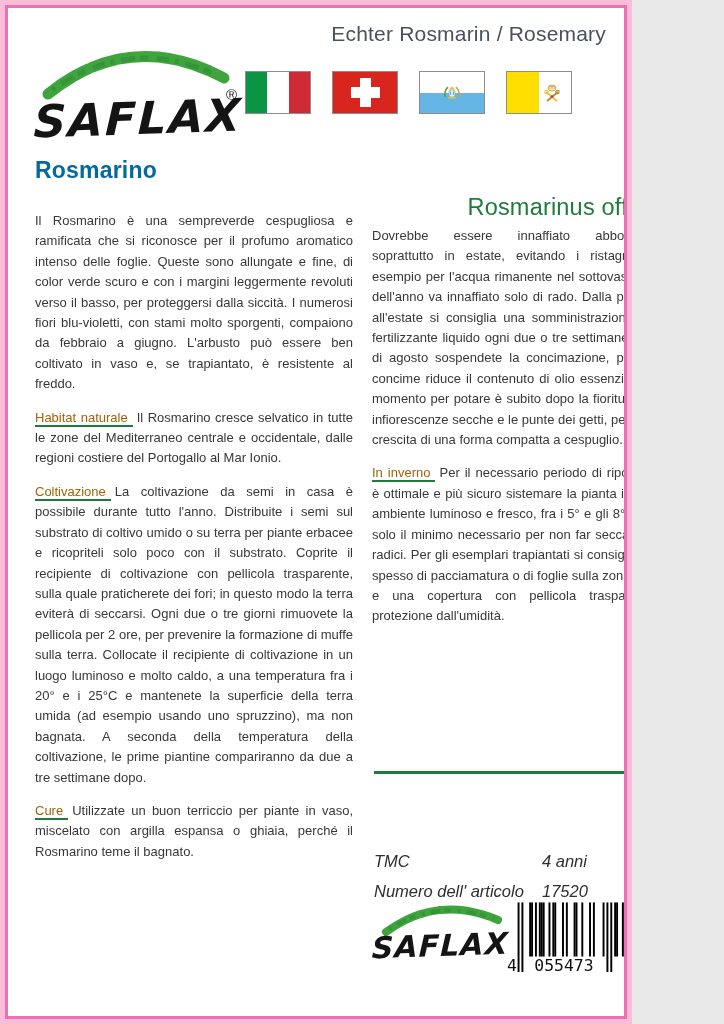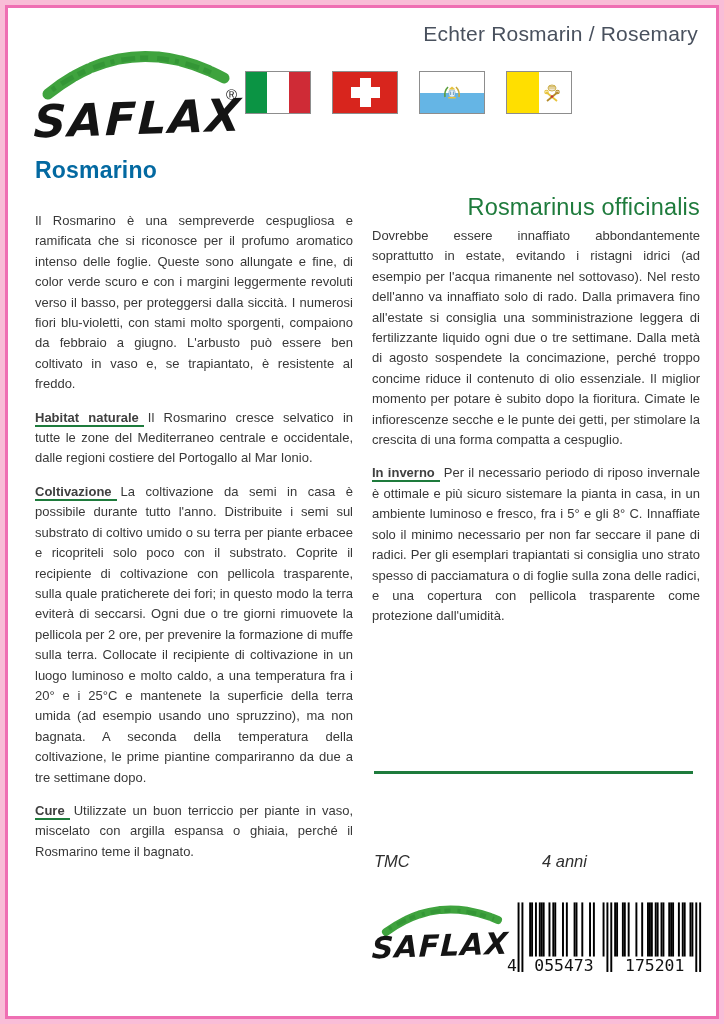--- a/index.html
+++ b/index.html
@@ -1,17 +1,17 @@
 <!DOCTYPE html>
 <html lang="it"><head>
 <meta charset="utf-8">
 <style>
   html,body{margin:0;padding:0;background:#e9e9e9;}
   .page{
-    position:relative;width:724px;height:1024px;background:#fff;
+    position:relative;width:632px;height:1024px;background:#fff;
     font-family:"Liberation Sans",sans-serif;overflow:hidden;box-sizing:border-box;
   }
   
   .frame-outer{position:absolute;inset:0;border:6px solid #f9bdd7;pointer-events:none;z-index:50;}
   .frame-inner{position:absolute;inset:5px;border:3px solid #ef6fb3;pointer-events:none;z-index:51;}
 
   
   .hdr-title{
     position:absolute;top:22px;right:26px;font-size:21px;color:#49515e;
     letter-spacing:.2px;font-weight:400;
@@ -45,21 +45,21 @@
   .col-left{position:absolute;left:35px;top:157px;width:318px;}
   .col-right{position:absolute;left:372px;top:182px;width:328px;}
   h1.green{margin:0 0 27px 0;font-size:23px;color:#0369a1;font-weight:bold;letter-spacing:.2px;}
   h2.green{margin:12px 0 5px 0;font-size:23.5px;color:#1e7b3c;font-weight:400;text-align:right;letter-spacing:.2px;}
   p.body{
     margin:0 0 13px 0;font-size:13px;line-height:20.4px;color:#383838;
     text-align:justify;hyphens:auto;-webkit-hyphens:auto;
   }
   p.body:last-child{margin-bottom:0;}
   .sh{
-    color:#404040;font-weight:bold;border-bottom:2px solid #1e7b3c;
+    color:#a16207;font-weight:normal;border-bottom:2px solid #1e7b3c;
     padding-right:5px;margin-right:4px;
   }
 
   
   .rule{position:absolute;left:374px;top:771px;width:319px;height:3px;background:#1e7b3c;}
   .info{position:absolute;left:374px;top:846px;width:320px;font-size:16.5px;color:#2f2f2f;}
   .info .row{display:grid;grid-template-columns:168px 1fr;line-height:30px;font-style:italic;}
   .footer-logo{position:absolute;left:372px;top:896px;width:140px;height:90px;}
   .footer-arc{position:absolute;left:8px;top:4px;}
   .footer-word{
@@ -139,20 +139,24 @@
     <p class="body">Dovrebbe essere innaffiato abbondantemente soprattutto in estate, evitando i ristagni idrici (ad esempio per l'acqua rimanente nel sottovaso). Nel resto dell'anno va innaffiato solo di rado. Dalla primavera fino all'estate si consiglia una somministrazione leggera di fertilizzante liquido ogni due o tre settimane. Dalla metà di agosto sospendete la concimazione, perché troppo concime riduce il contenuto di olio essenziale. Il miglior momento per potare è subito dopo la fioritura. Cimate le infiorescenze secche e le punte dei getti, per stimolare la crescita di una forma compatta a cespuglio.</p>
     <p class="body"><span class="sh">In inverno</span><span>Per il necessario periodo di riposo invernale è ottimale e più sicuro sistemare la pianta in casa, in un ambiente luminoso e fresco, fra i 5° e gli 8° C. Innaffiate solo il minimo necessario per non far seccare il pane di radici. Per gli esemplari trapiantati si consiglia uno strato spesso di pacciamatura o di foglie sulla zona delle radici, e una copertura con pellicola trasparente come protezione dall'umidità.</span></p>
   </section>
 
   <div class="rule"></div>
 
   <div class="info">
     <div class="row">
       <span>TMC</span>
       <span>4 anni</span>
+    </div>
+    <div class="row">
+      <span>Numero dell' articolo</span>
+      <span>17520</span>
     </div>
   </div>
 
   <div class="footer-logo">
     <svg class="footer-arc" width="126" height="38" viewBox="0 0 126 38">
       <path d="M 6 32 Q 58 -6 118 20" fill="none" stroke="#3fa33e" stroke-width="8" stroke-linecap="round" stroke-dasharray="22 2 12 2 20 2 26 2"></path>
       <path d="M 9 29 Q 59 -2 114 19" fill="none" stroke="#2e8f33" stroke-width="4" opacity="0.65" stroke-dasharray="3 6 10 4 6 7"></path>
     </svg>
     <div class="footer-word">SAFLAX</div>
   </div>

